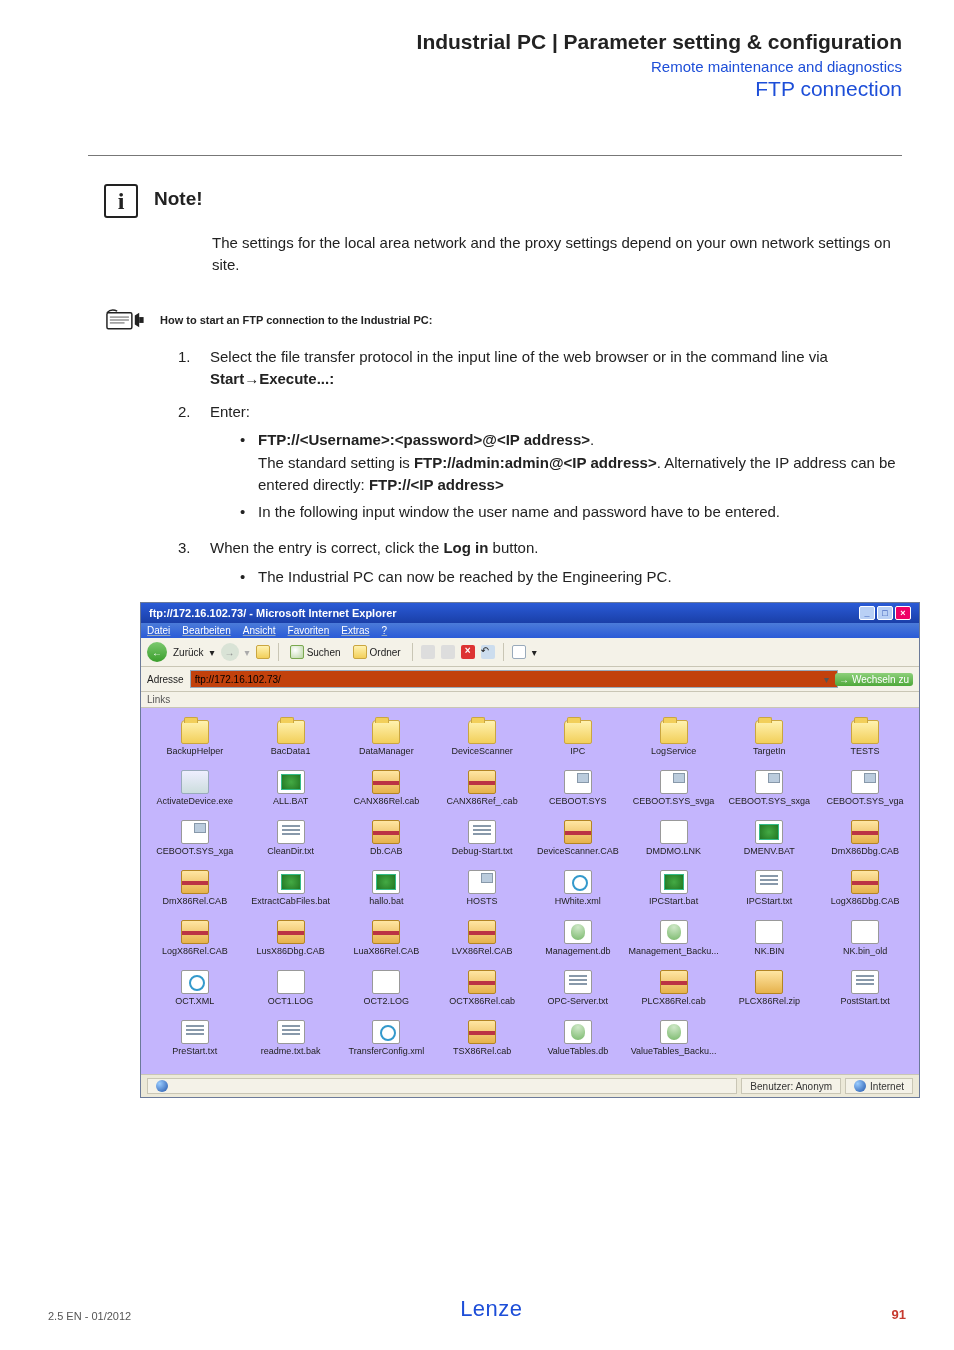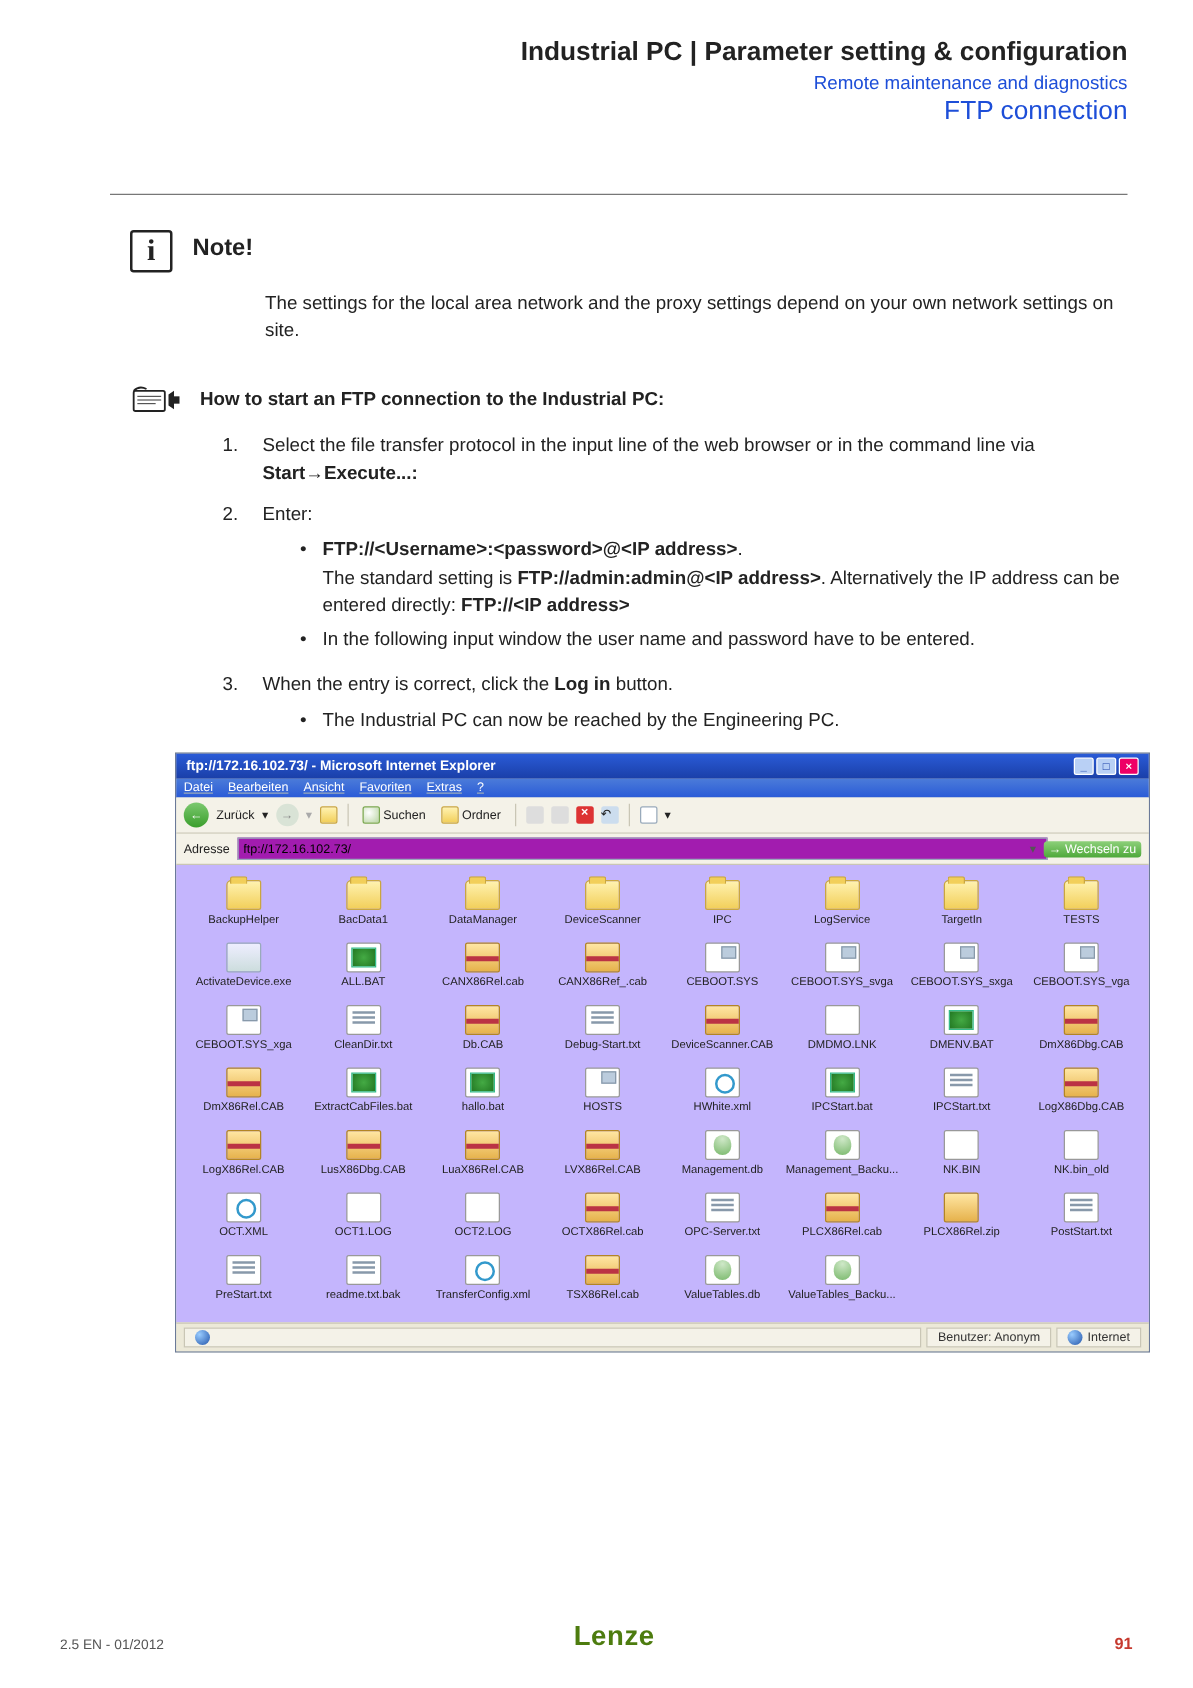--- a/index.html
+++ b/index.html
@@ -80,21 +80,21 @@
     display: flex;
     align-items: center;
     gap: 12px;
   }
   .howto-icon {
     width: 44px;
     height: 28px;
     flex-shrink: 0;
   }
   .howto-title {
-    font-size: 15px;
+    font-size: 11px;
     font-weight: 700;
   }
   .ol {
     margin-left: 74px;
     margin-top: 12px;
     font-size: 15px;
     line-height: 1.5;
   }
   .ol-item {
     display: flex;
@@ -197,21 +197,21 @@
     align-items: center;
     gap: 6px;
     font-size: 10px;
   }
   .ss-addr input {
     flex: 1;
     height: 18px;
     border: 1px solid #9ab;
     padding: 0 18px 0 4px;
     font-size: 10px;
-    background: #a21caf;
+    background: #c2410c;
   }
   .ss-go {
     background: linear-gradient(#8dd07a,#4ea83a);
     color:#fff;
     border-radius:3px;
     padding: 1px 4px;
     font-size:10px;
     display:inline-flex;
     align-items:center;
     gap:3px;
@@ -287,24 +287,24 @@
     left: 48px;
     right: 48px;
     display: flex;
     justify-content: space-between;
     align-items: flex-end;
     font-size: 11px;
   }
   .footer .ver { color: #555; }
   .footer .logo {
     font-family: Arial Black, Arial, sans-serif;
-    font-weight: 700;
+    font-weight: 400;
     font-size: 22px;
     letter-spacing: 0.5px;
-    color: #4d7c0f;
+    color: #1d4ed8;
   }
   .footer .pagenum { color: #c63a2f; font-weight: 700; font-size: 13px; padding-left: 40px; }
 </style>
 </head>
 <body>
 
 <div class="page">
   <div class="header">
     <h1>Industrial PC | Parameter setting &amp; configuration</h1>
     <div class="sub1">Remote maintenance and diagnostics</div>
@@ -420,20 +420,21 @@
         <span class="ss-sep"></span>
         <span class="ss-ico tiles"></span>
         <span>▾</span>
       </div>
       <div class="ss-addr">
         <span>Adresse</span>
         <input value="ftp://172.16.102.73/" style="">
         <span style="margin-left:-20px; color:#555;">▾</span>
         <span class="ss-go">→ <span>Wechseln zu</span></span>
       </div>
+      <div class="ss-links">Links</div>
       <div class="ss-files" id="ss-files">
           <div class="ss-file">
             <div class="ss-ficon ic-folder"></div>
             <div>BackupHelper</div>
           </div>
           <div class="ss-file">
             <div class="ss-ficon ic-folder"></div>
             <div>BacData1</div>
           </div>
           <div class="ss-file">

